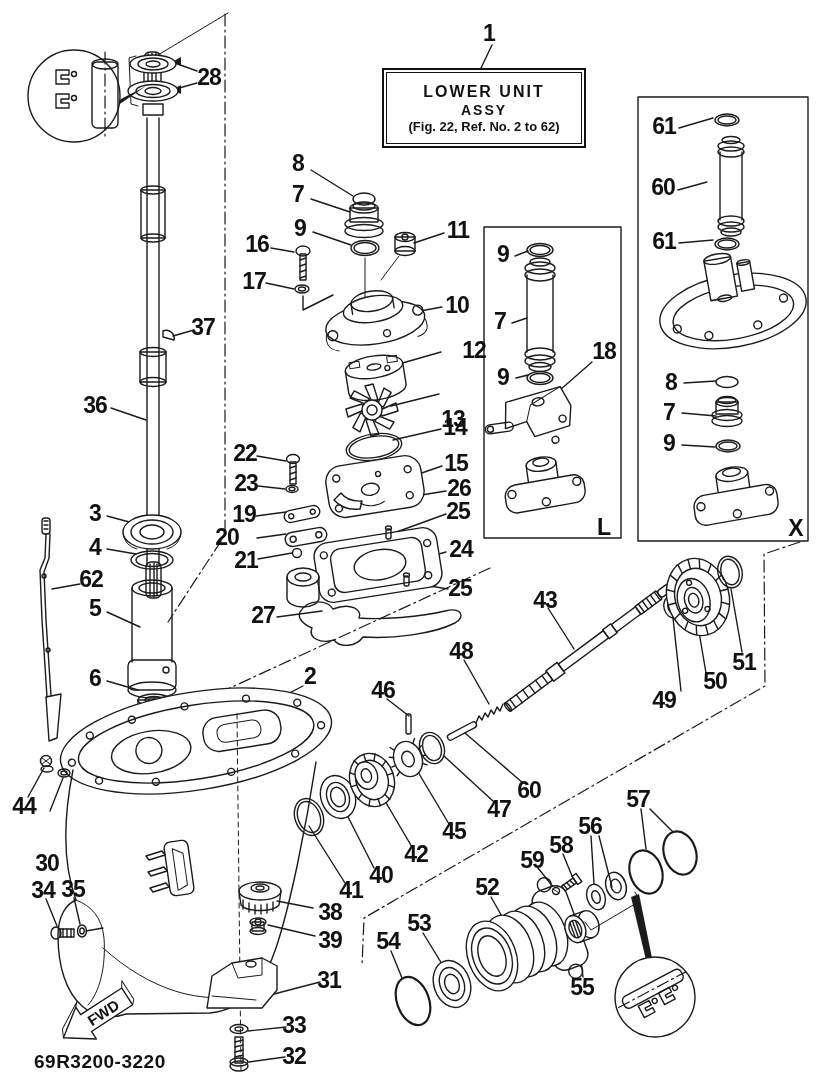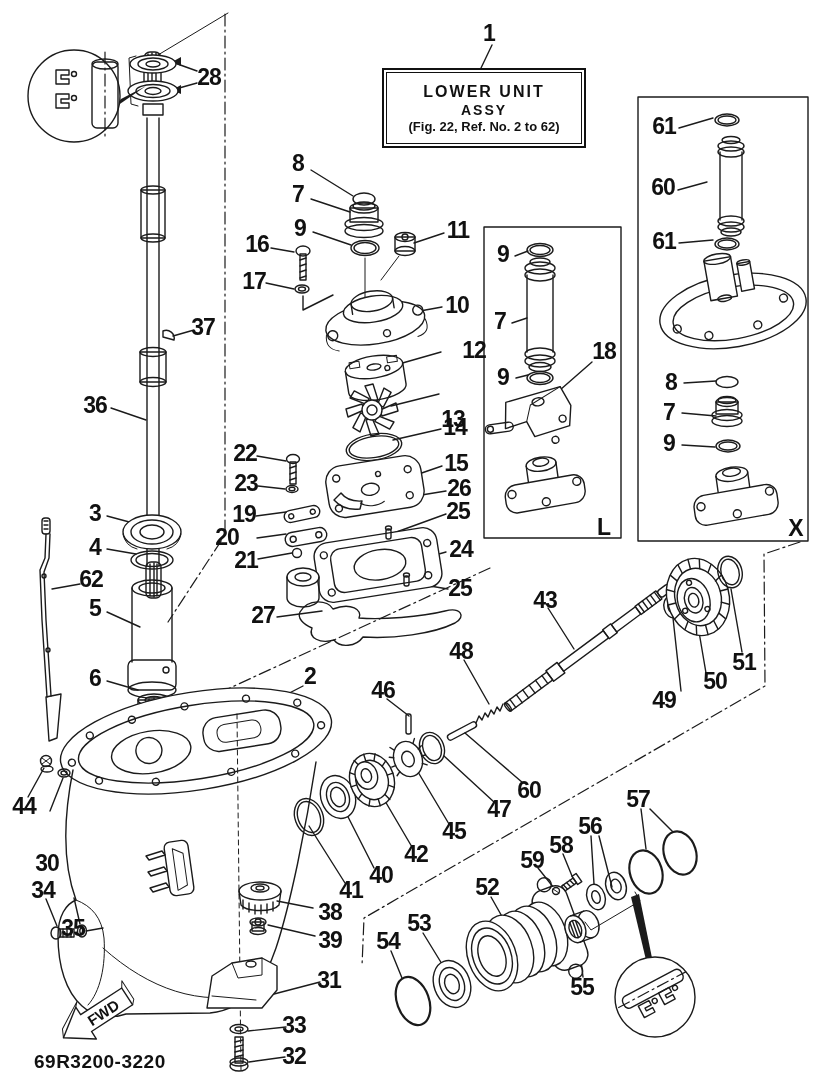--- a/index.html
+++ b/index.html
@@ -825,21 +825,21 @@
       <div class="callout" style="left: 487px; top: 887px;">52</div>
       <div class="callout" style="left: 419px; top: 923px;">53</div>
       <div class="callout" style="left: 388px; top: 941px;">54</div>
       <div class="callout" style="left: 582px; top: 987px;">55</div>
       <div class="callout" style="left: 329px; top: 980px;">31</div>
       <div class="callout" style="left: 294px; top: 1025px; text-align: right;">33</div>
       <div class="callout" style="left: 294px; top: 1056px;">32</div>
       <div class="callout" style="left: 24px; top: 806px;">44</div>
       <div class="callout" style="left: 47px; top: 819px; margin-top: 44px;">30</div>
       <div class="callout" style="left: 43px; top: 890px;">34</div>
-      <div class="callout" style="left: 73px; top: 928px;">35</div>
+      <div class="callout" style="left: 73px; top: 889px;">35</div>
       <div class="callout" style="left: 503px; top: 254px;">9</div>
       <div class="callout" style="left: 500px; top: 321px;">7</div>
       <div class="callout" style="left: 503px; top: 377px;">9</div>
       <div class="callout" style="left: 604px; top: 351px;">18</div>
       <div class="callout" style="left: 664px; top: 126px;">61</div>
       <div class="callout" style="left: 663px; top: 187px;">60</div>
       <div class="callout" style="left: 664px; top: 241px;">61</div>
       <div class="callout" style="left: 671px; top: 382px;">8</div>
       <div class="callout" style="left: 669px; top: 412px;">7</div>
       <div class="callout" style="left: 669px; top: 443px;">9</div>

